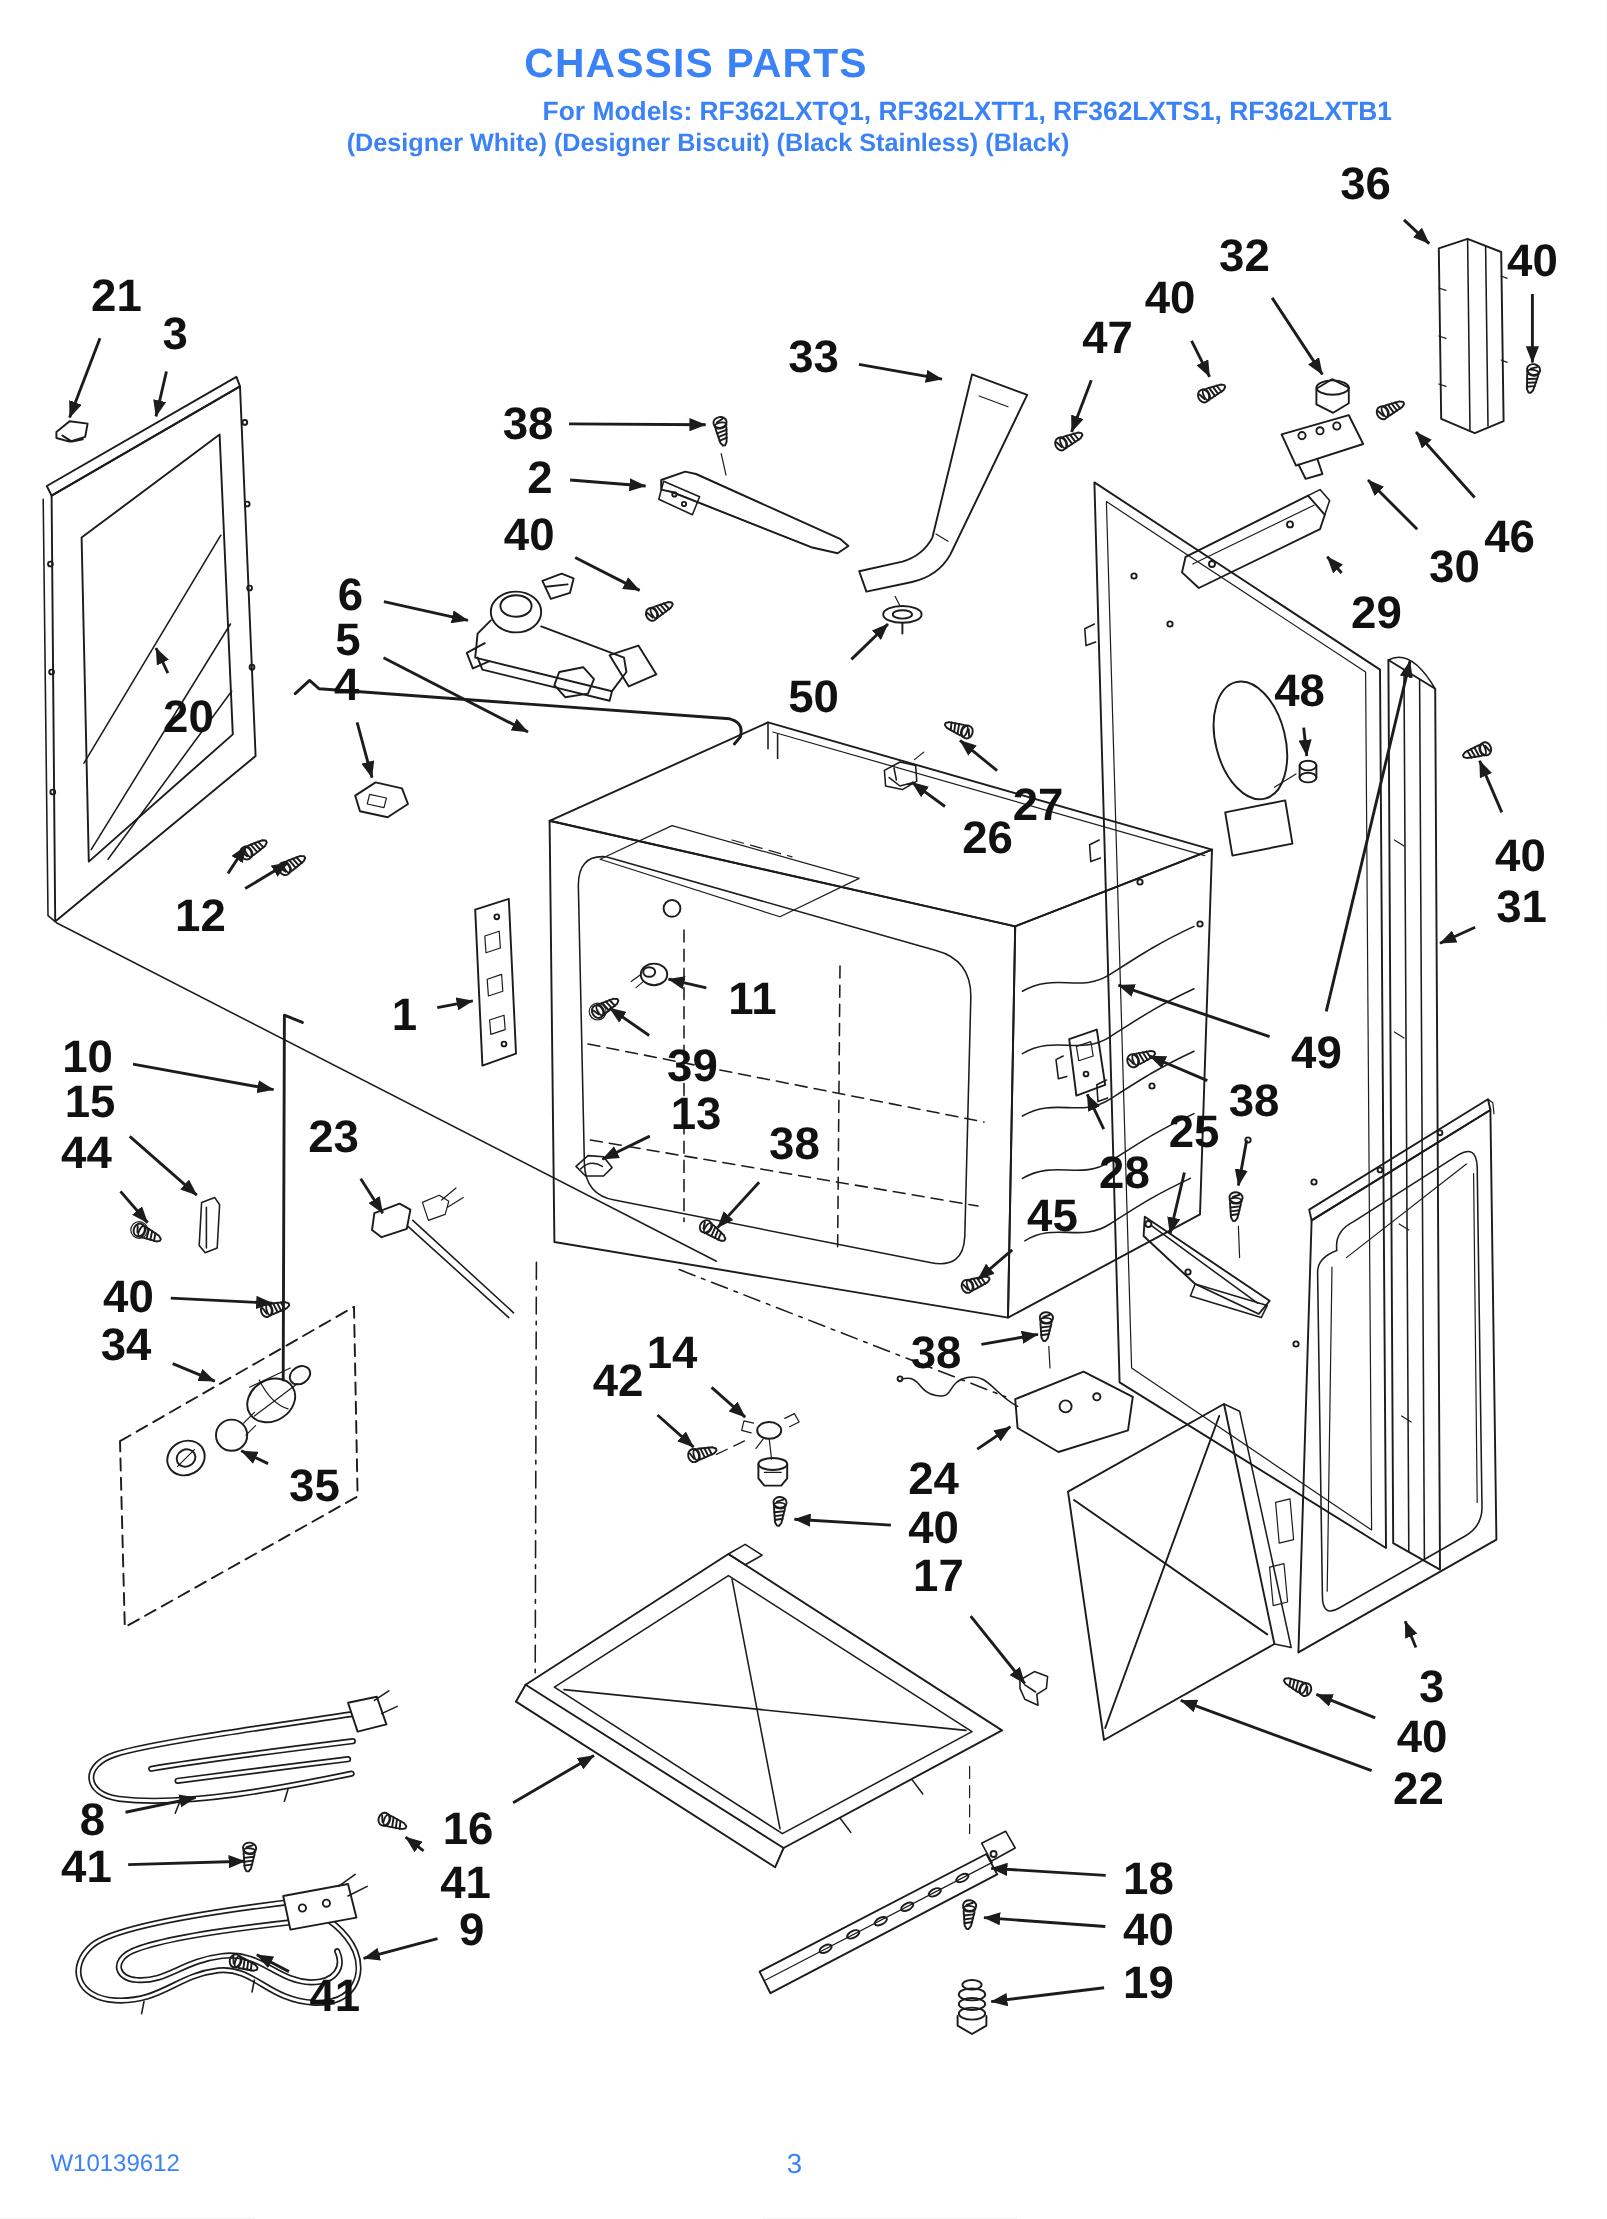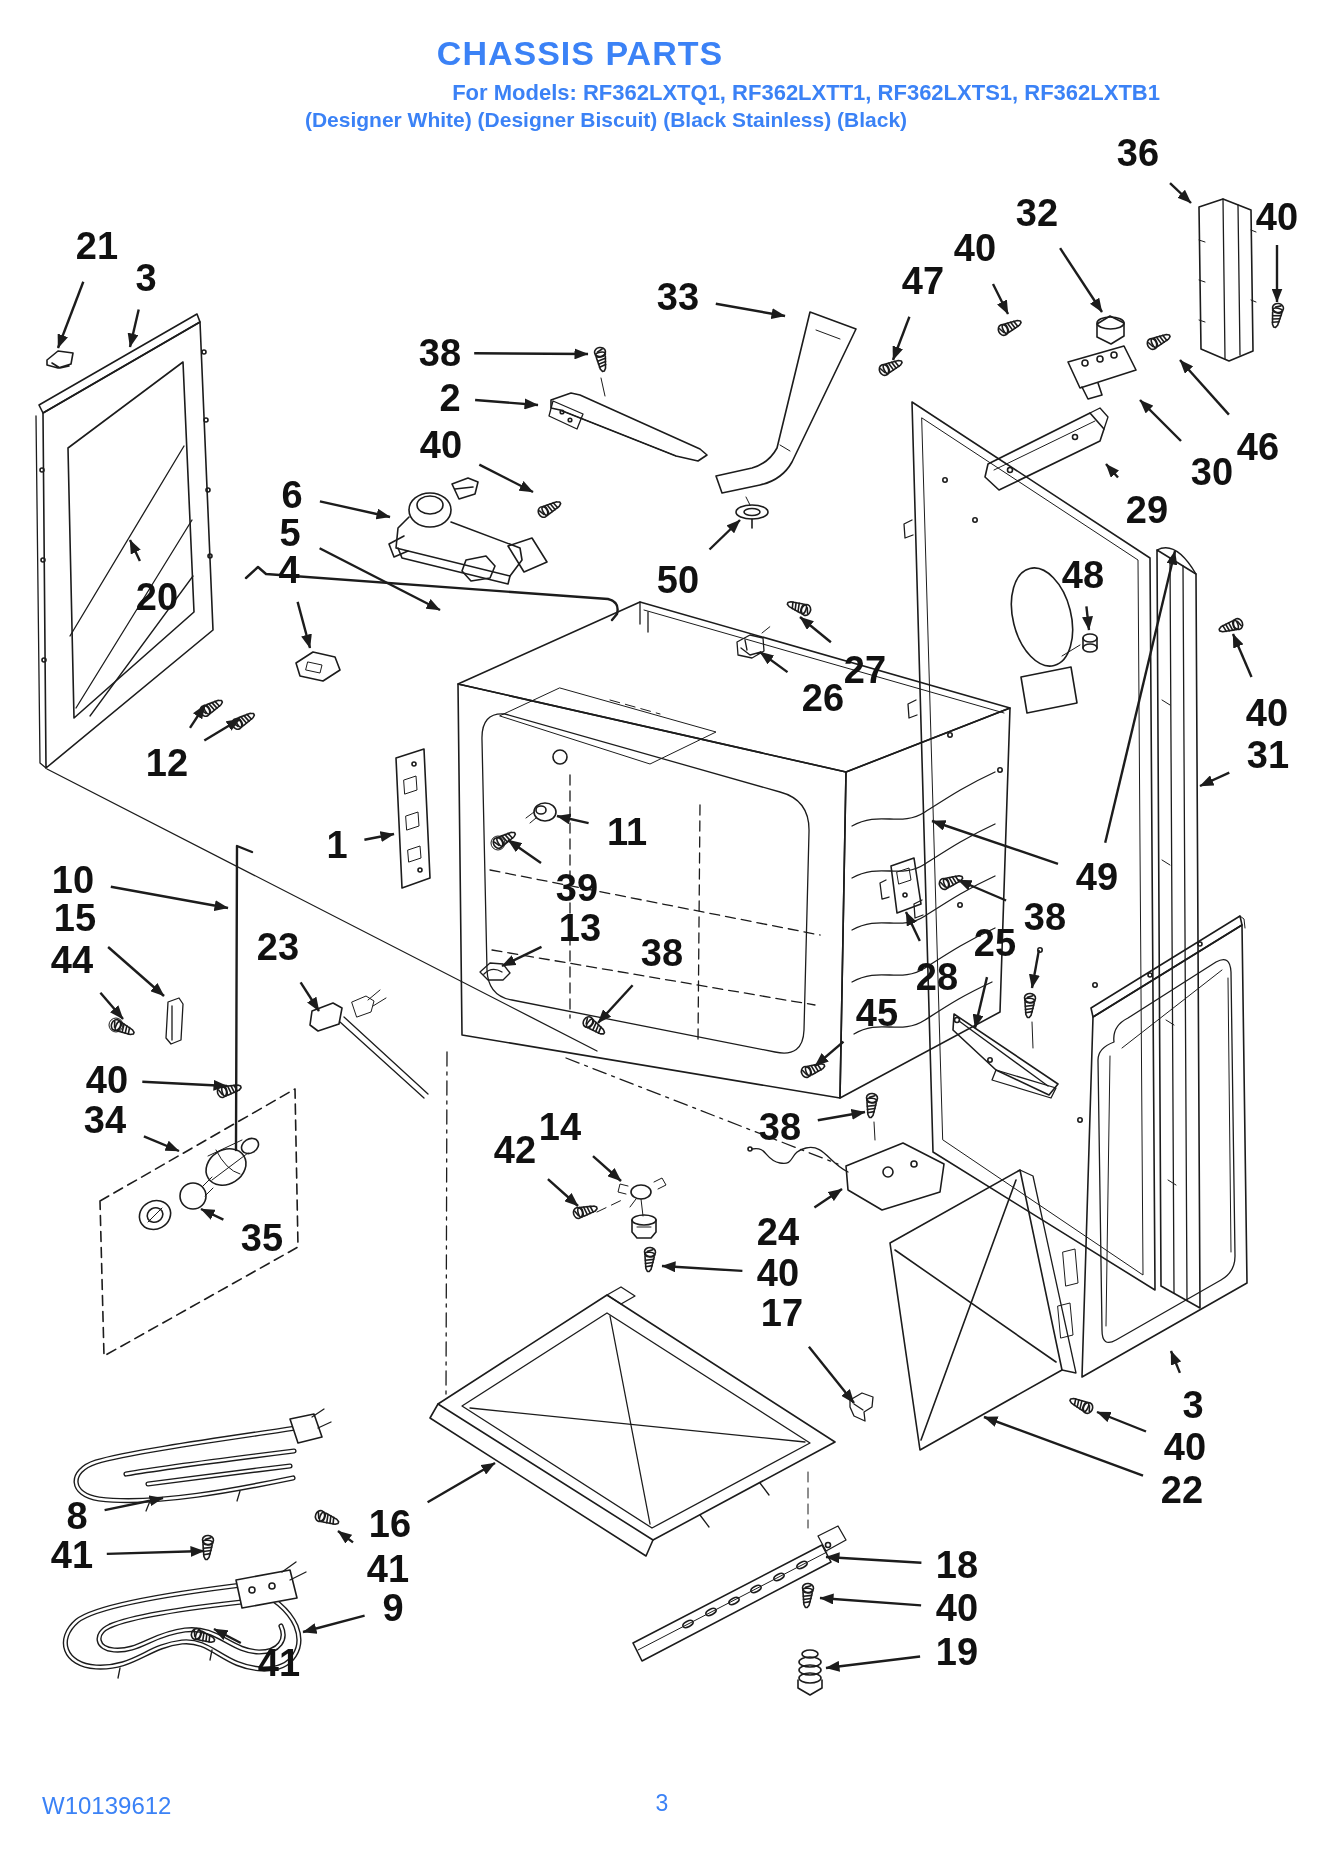--- a/index.html
+++ b/index.html
@@ -1,22 +1,22 @@
 <!DOCTYPE html>
 <html><head>
 <meta charset="utf-8">
 <style>
   html,body{margin:0;padding:0;background:#e8e8e8;}
   #page{position:relative;width:1339px;height:1849px;background:#ffffff;margin:0 auto;
         font-family:"Liberation Sans",sans-serif;color:#3b82f6;overflow:hidden;}
   .hdr{position:absolute;left:0;width:1160px;text-align:center;white-space:nowrap;}
   #title{top:34px;left:0px;font-size:34px;font-weight:700;letter-spacing:1px;}
   #models{top:80px;left:0px;font-size:22px;font-weight:700;text-align:right;}
-  #colors{top:108px;left:26px;font-size:21px;font-weight:700;}
-  #docnum{position:absolute;left:42px;top:1792px;font-size:24px;}
+  #colors{top:108px;left:10px;font-size:21px;font-weight:700;}
+  #docnum{position:absolute;left:42px;top:1792px;font-size:20px;}
   #pageno{position:absolute;left:612px;top:1790px;width:100px;text-align:center;font-size:23px;}
   #diagram{position:absolute;left:0;top:0;}
   #diagram .pt *{fill:none;stroke:#1c1c1c;stroke-width:1.6;stroke-linecap:round;stroke-linejoin:round;}
   #diagram .thin{stroke-width:1px;} #diagram .med{stroke-width:1.3px;} #diagram .thick{stroke-width:2.4px;}
   #diagram .dash{stroke-dasharray:10,6;} #diagram .dashdot{stroke-dasharray:14,6,3,6;}
   #diagram .fillw{fill:#fff;}
   #diagram .tube{stroke-width:5.2px;} #diagram .core{stroke:#fff !important;stroke-width:2.4px;}
   #callout-layer text{fill:#111;stroke:none;font:700 38px "Liberation Sans",sans-serif;text-anchor:middle;}
   #callout-layer line{stroke:#1c1c1c;stroke-width:2.4;}
 </style>

